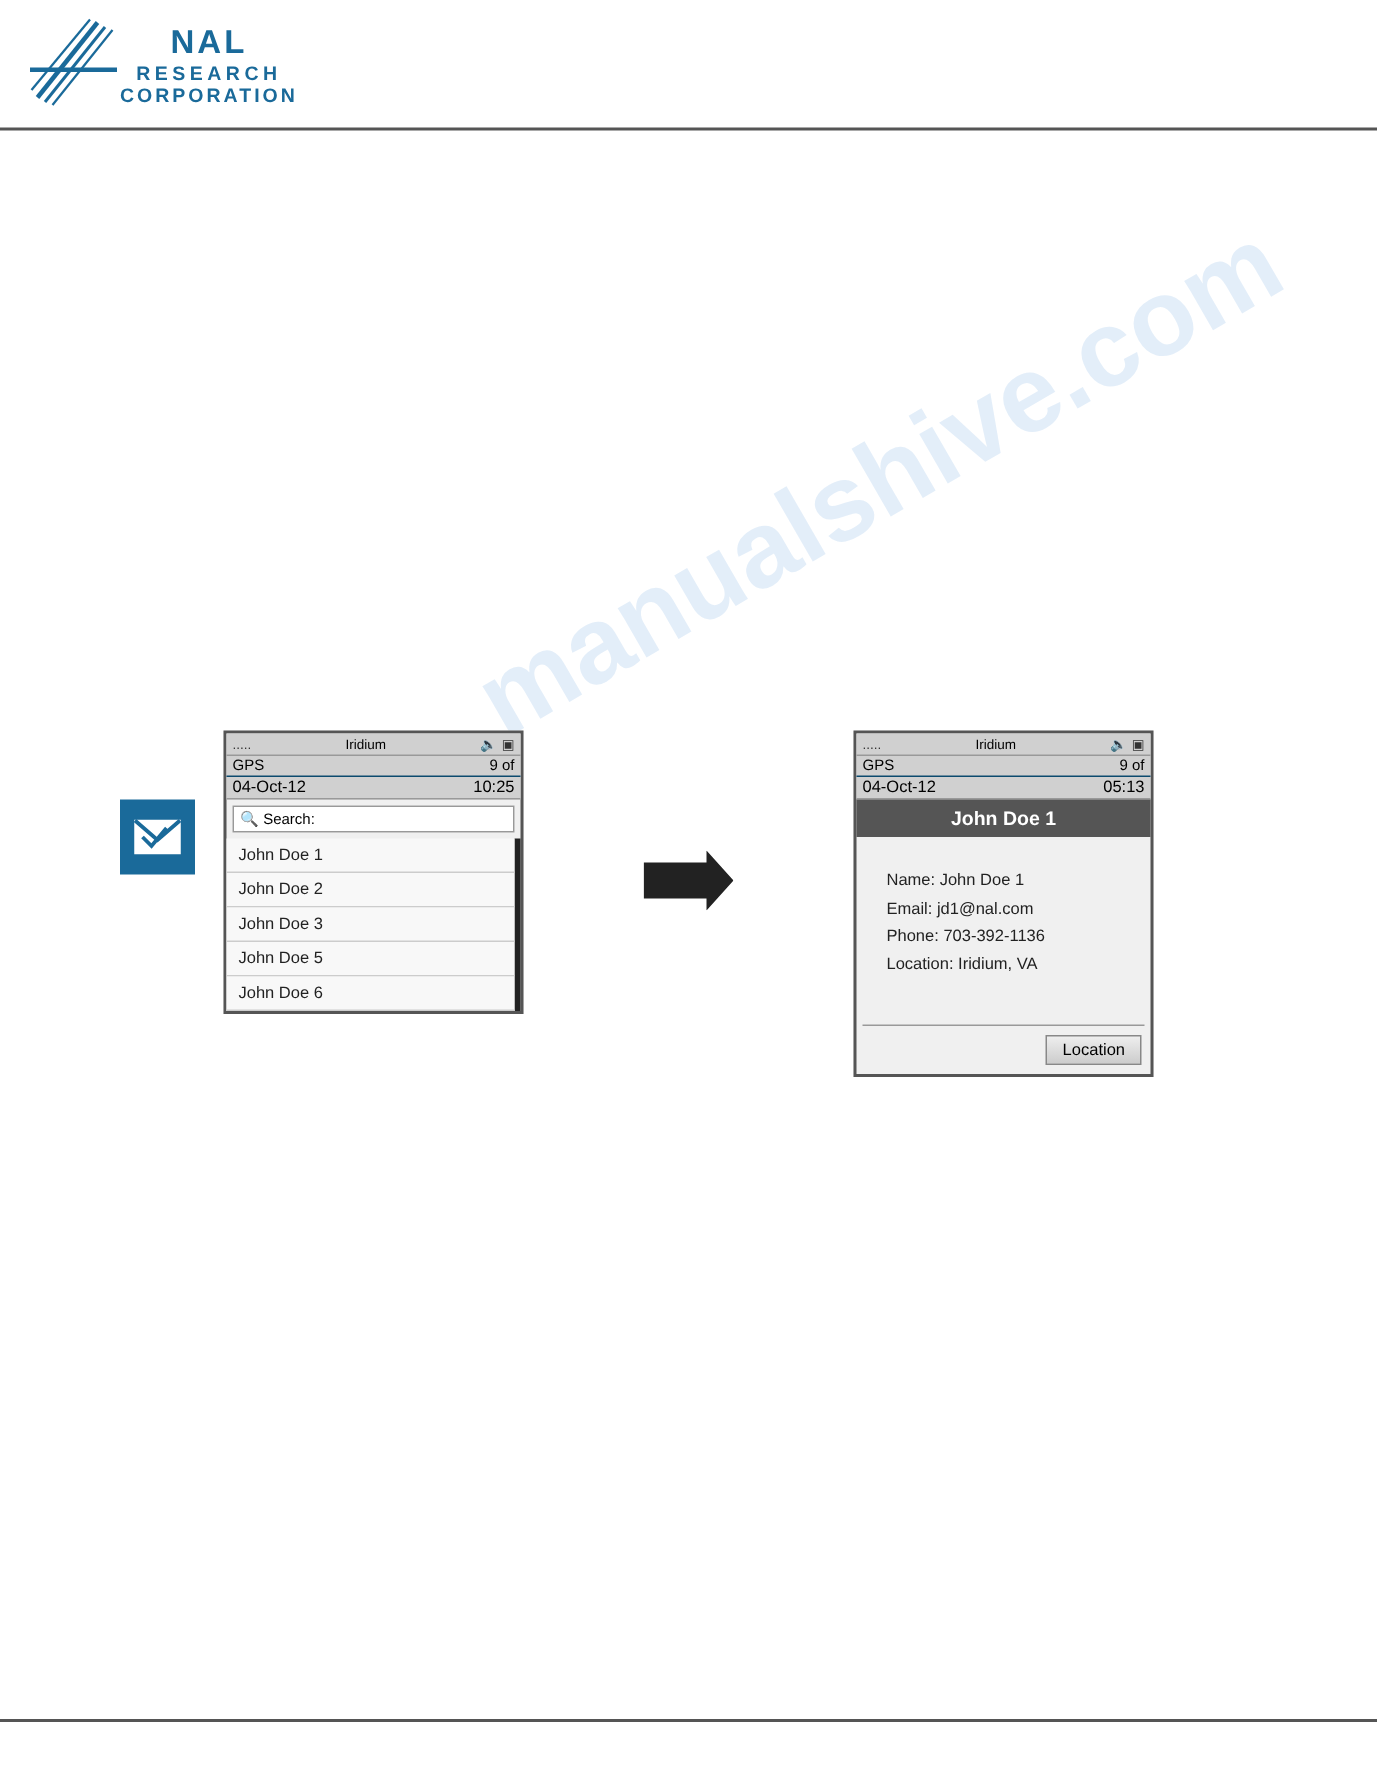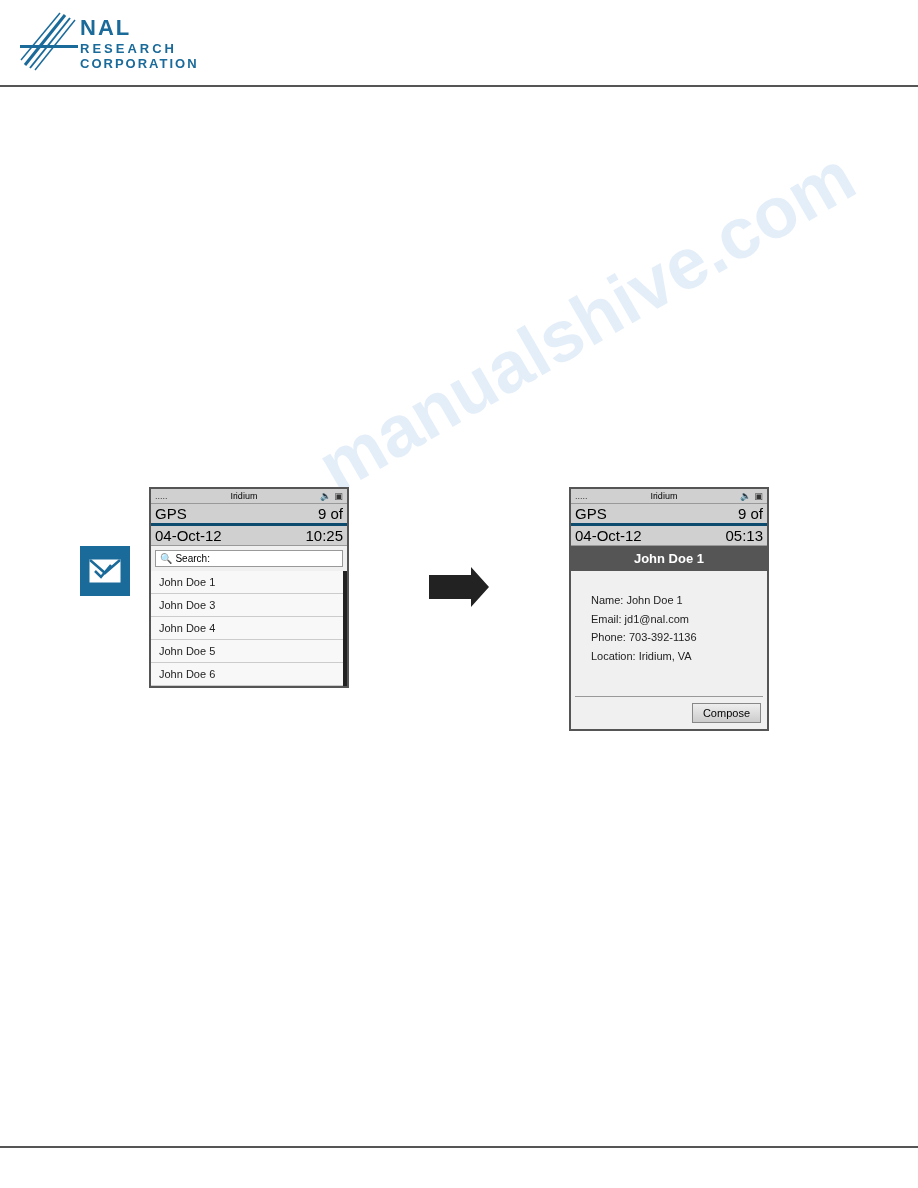--- a/index.html
+++ b/index.html
@@ -19,20 +19,21 @@
       padding: 10px 20px;
       border-bottom: 2px solid #555;
     }
     .logo-area {
       display: flex;
       align-items: center;
     }
     .logo-text-block {
       display: flex;
       flex-direction: column;
+      text-align: center;
     }
     .logo-nal {
       font-size: 22px;
       font-weight: bold;
       color: #1a6a9a;
       letter-spacing: 2px;
     }
     .logo-research {
       font-size: 13px;
       font-weight: bold;
@@ -116,29 +117,29 @@
       display: flex;
       align-items: center;
       gap: 3px;
       color: #333;
     }
     .status-row2 {
       background: #d0d0d0;
       padding: 1px 4px;
       display: flex;
       justify-content: space-between;
-      font-size: 15px;
-      border-bottom: 3px solid #0c4a6e;
+      font-size: 10px;
+      border-bottom: 1px solid #0c4a6e;
     }
     .status-row3 {
       background: #d0d0d0;
       padding: 1px 4px;
       display: flex;
       justify-content: space-between;
-      font-size: 15px;
+      font-size: 11px;
       border-bottom: 1px solid #999;
     }
 
     
     .contacts-title {
       background: #555;
       color: #fff;
       text-align: center;
       padding: 5px;
       font-size: 13px;
@@ -279,22 +280,22 @@
       </div>
 
 
       <div class="search-bar">
         <span class="search-icon-small">🔍</span>
         <span>Search:</span>
       </div>
 
       <ul class="contact-list">
         <li class="contact-item">John Doe 1</li>
+        <li class="contact-item">John Doe 2</li>
         <li class="contact-item">John Doe 3</li>
-        <li class="contact-item">John Doe 4</li>
         <li class="contact-item">John Doe 5</li>
         <li class="contact-item">John Doe 6</li>
       </ul>
     </div>
 
     <div class="arrow-container">
       <div class="arrow-block"></div>
     </div>
 
     <div class="phone-screen">
@@ -321,21 +322,21 @@
       <div class="detail-title">John Doe 1</div>
 
       <div class="detail-info">
         <div>Name: John Doe 1</div>
         <div>Email: jd1@nal.com</div>
         <div>Phone: 703-392-1136</div>
         <div>Location: Iridium, VA</div>
       </div>
       <hr class="detail-divider">
       <div class="compose-area">
-        <button class="compose-btn">Compose</button>
+        <button class="compose-btn">Location</button>
       </div>
     </div>
 
   </div>
 
   <div class="bottom-icon-area">
     <div class="mail-icon-box">
       <svg width="32" height="24" viewBox="0 0 32 24">
 
         <rect x="1" y="1" width="30" height="22" fill="#fff" stroke="#fff" stroke-width="1"></rect>

